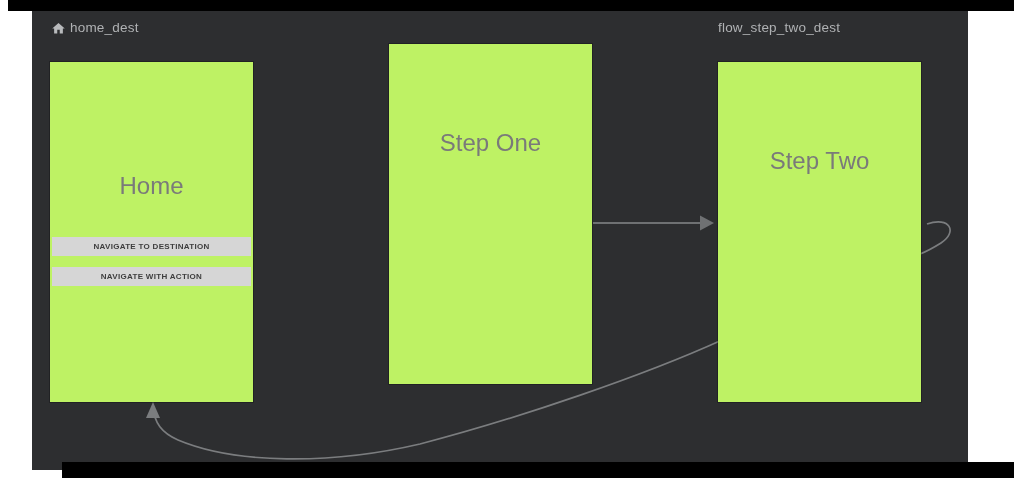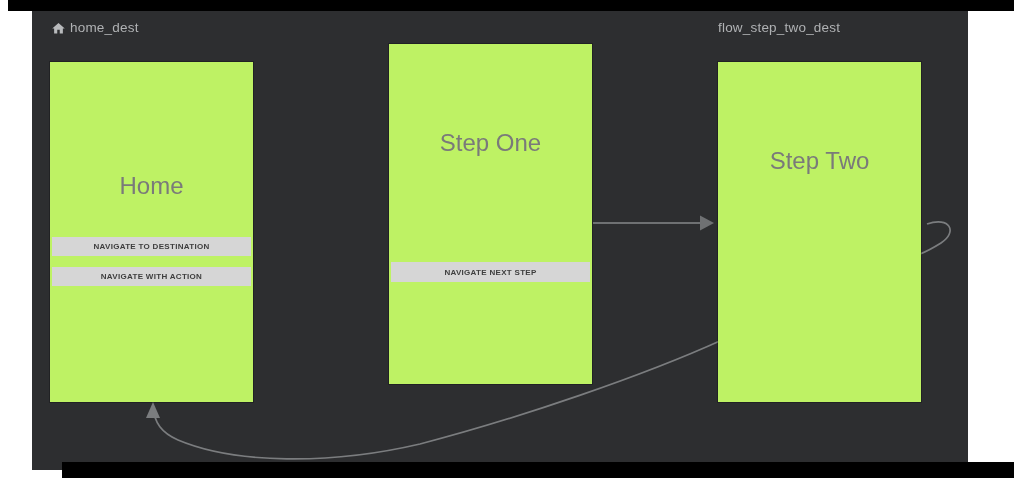--- a/index.html
+++ b/index.html
@@ -82,21 +82,20 @@
   <div class="card">
     <div class="preview-title">Home</div>
     <div class="pbtn b2">NAVIGATE WITH ACTION</div>
     <div class="pbtn b1">NAVIGATE TO DESTINATION</div>
   </div>
 </div>
 
 <div class="dest one" style="left:389px;">
   <div class="card">
     <div class="preview-title">Step One</div>
-    <div class="pbtn b1">NAVIGATE NEXT STEP</div>
   </div>
 </div>
 
 <div class="dest two" style="left:718px;">
   <div class="dest-header">
     <span>flow_step_two_dest</span>
   </div>
   <div class="card">
     <div class="preview-title">Step Two</div>
   </div>

